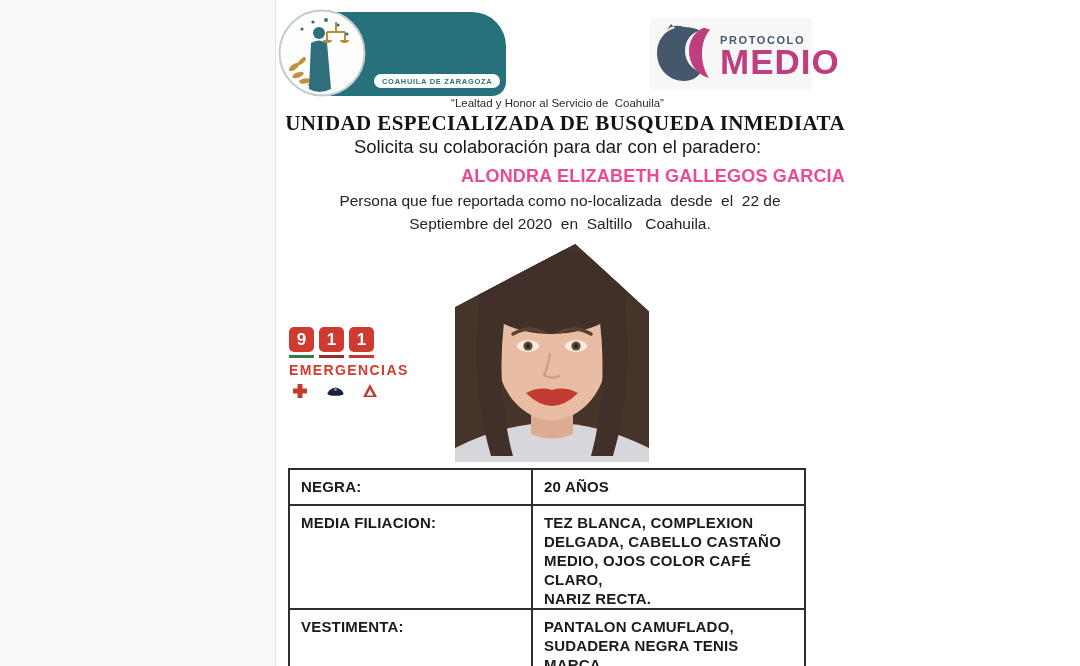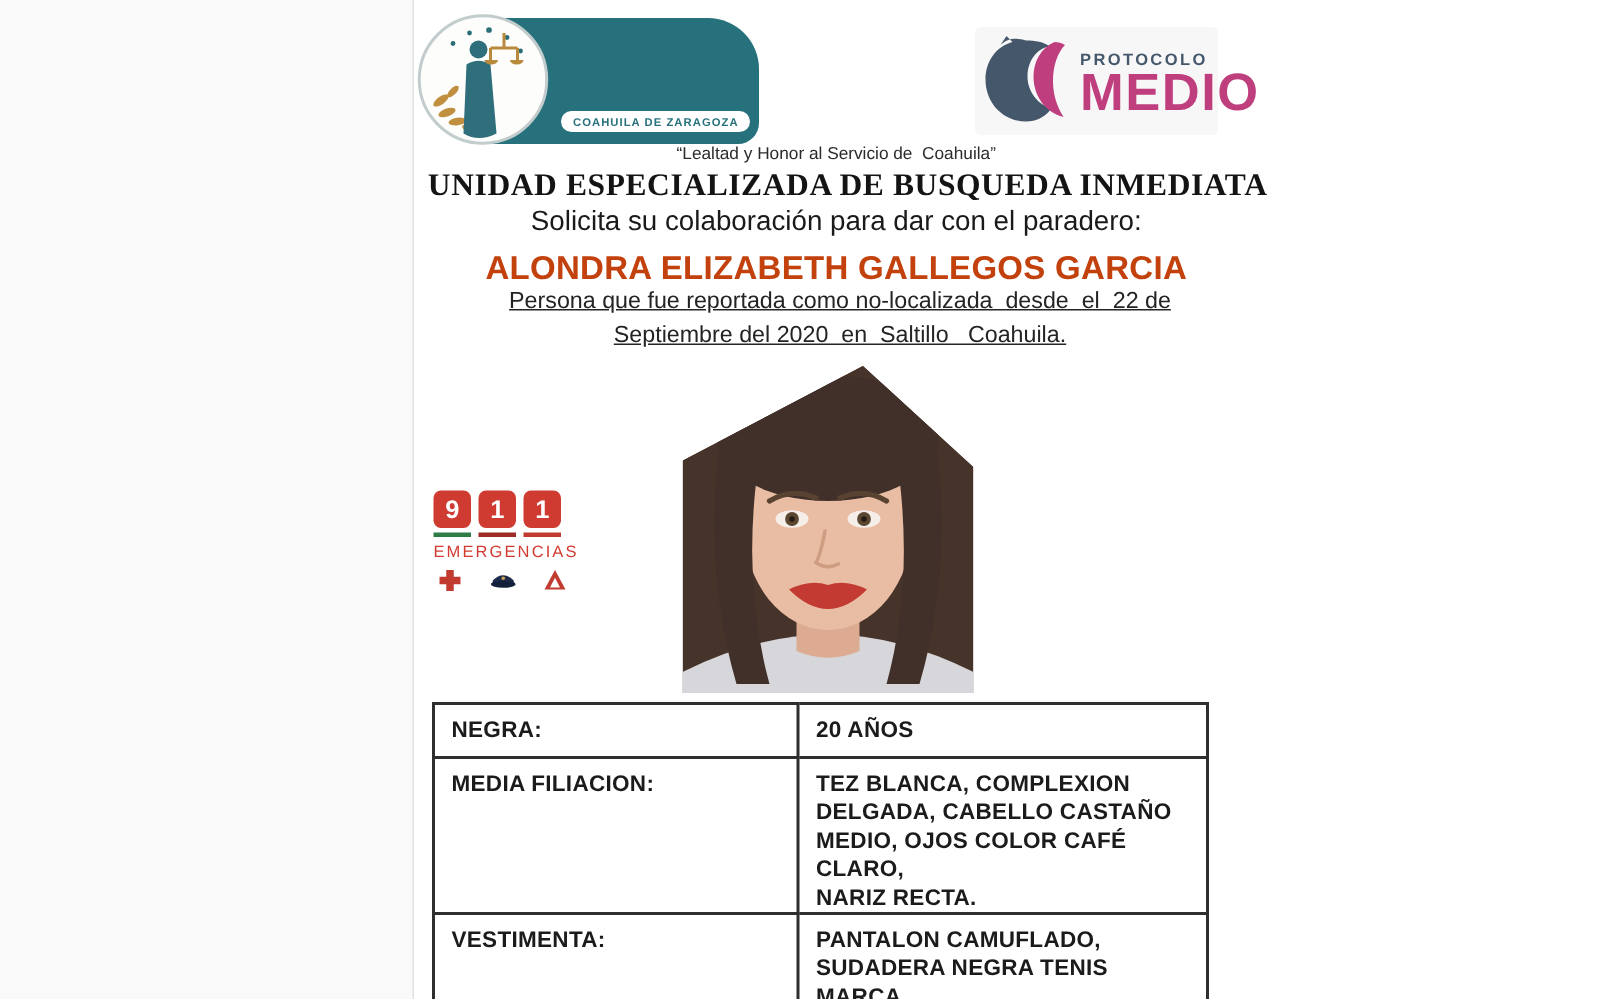--- a/index.html
+++ b/index.html
@@ -62,45 +62,44 @@
     text-align: right;
     font-family: "Liberation Serif", serif;
     font-weight: bold; font-size: 21px; letter-spacing: 0.4px; color: #141414;
   }
   .request-line {
     position: absolute; left: 270px; top: 136px; width: 575px;
     text-align: center; font-weight: normal; font-size: 18.5px; color: #1a1a1a;
   }
   .person-name {
     position: absolute; left: 270px; top: 166px; width: 575px;
-    text-align: center; font-weight: bold; font-size: 22px; color: #c2410c;
+    text-align: right; font-weight: bold; font-size: 18px; color: #ec4899;
     letter-spacing: 0.2px;
   }
   .report-line {
     position: absolute; left: 265px; top: 190px; width: 590px;
     text-align: center; font-size: 15.5px; line-height: 22.5px; color: #242424;
     white-space: pre-wrap;
-    text-decoration: underline;
   }
 
   
   .e911 { position: absolute; left: 289px; top: 327px; width: 92px; }
   .e911-digits { display: flex; gap: 5px; }
   .e911-digit {
     width: 25px; height: 25px; background: #cf3a31; border-radius: 5px;
     color: #ffffff; font-weight: bold; font-size: 17px;
     display: flex; align-items: center; justify-content: center;
   }
   .e911-bars { display: flex; gap: 5px; margin-top: 3px; }
   .e911-bar { width: 25px; height: 3px; }
   .bar-green { background: #2e7d46; }
   .bar-darkred { background: #9e2b25; }
   .bar-red { background: #c23b31; }
   .e911-label {
-    margin-top: 4px; color: #d23b31; font-weight: normal; font-size: 11px;
+    margin-top: 4px; color: #d23b31; font-weight: bold; font-size: 14px;
     letter-spacing: 1.4px; white-space: nowrap;
   }
   .e911-icons { display: flex; justify-content: space-between; margin-top: 5px; padding: 0 3px; }
   .e911-icons svg { display: block; }
 
   
   .photo {
     position: absolute; left: 455px; top: 244px; width: 194px; height: 218px;
     clip-path: polygon(0 29%, 62% 0, 100% 31%, 100% 100%, 0 100%);
     background: #46332a;

